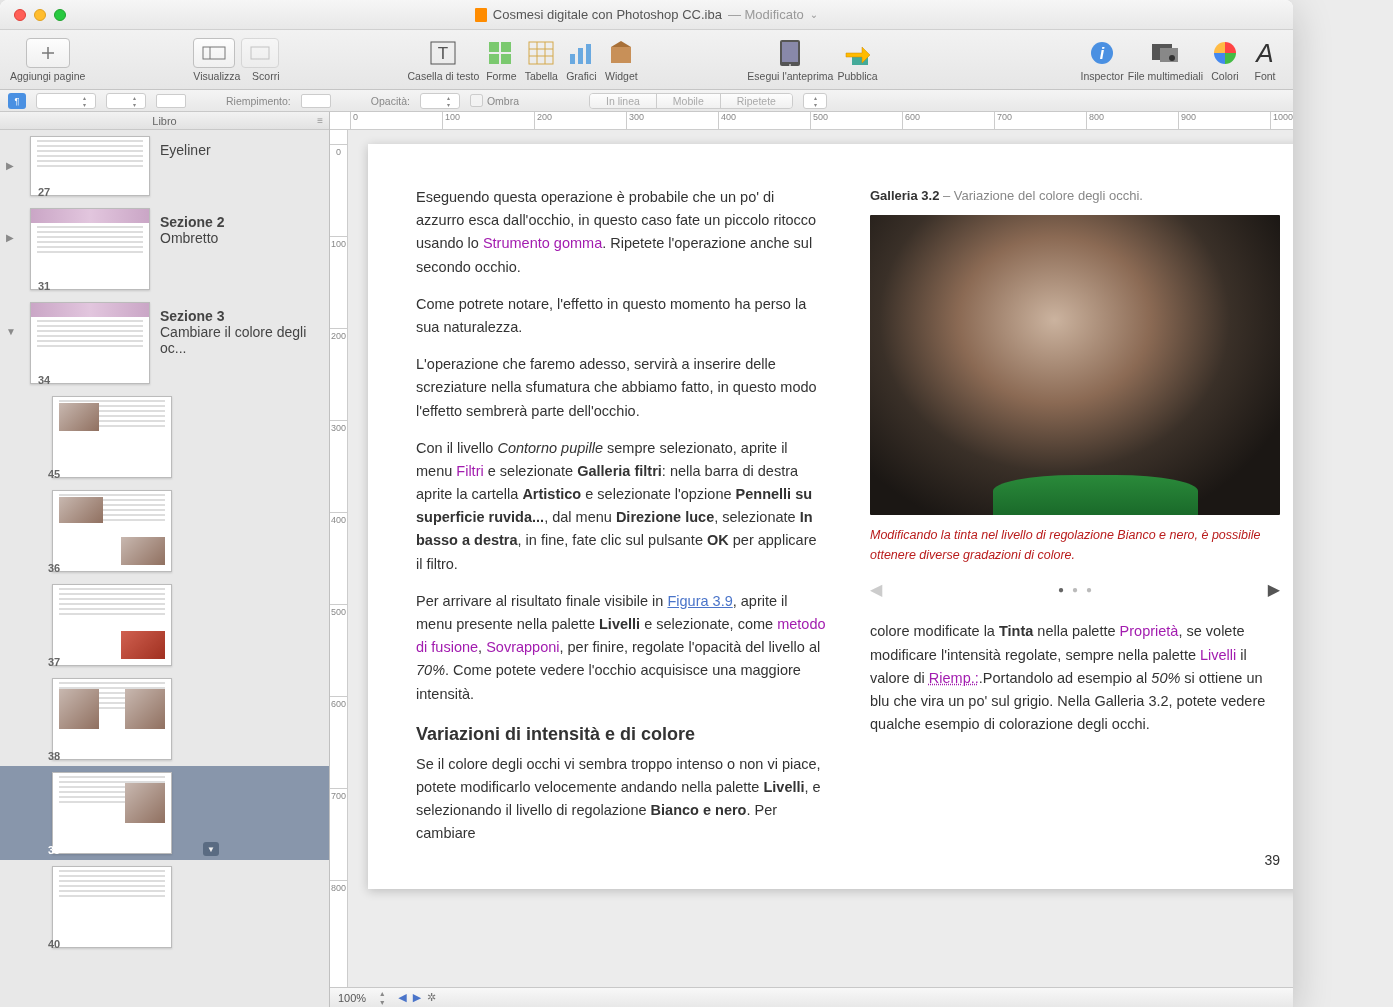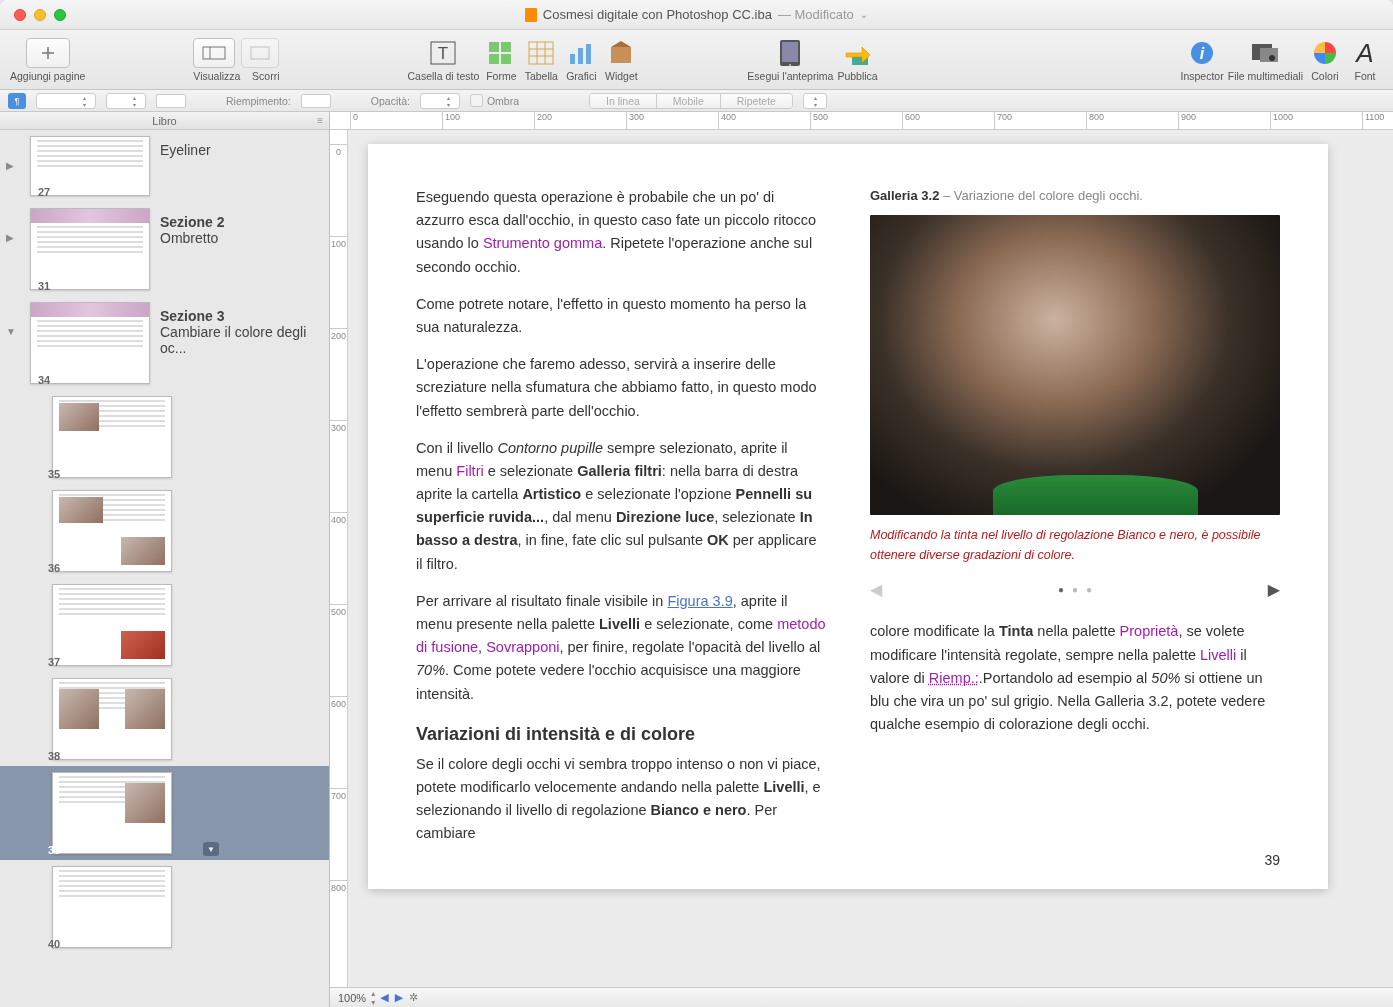--- a/index.html
+++ b/index.html
@@ -1,18 +1,18 @@
 <!DOCTYPE html>
 <html><head>
 <meta charset="utf-8">
 <style>
 * { margin: 0; padding: 0; box-sizing: border-box; font-family: -apple-system, "Helvetica Neue", Arial, sans-serif; }
 body { background: #ececec; width: 1393px; height: 1007px; overflow: hidden; }
 
-.window { width: 1393px; height: 1007px; background: #fff; border-radius: 8px; box-shadow: 0 10px 40px rgba(0,0,0,0.2); display: flex; flex-direction: column; }
+.window { width: 1293px; height: 1007px; background: #fff; border-radius: 8px; box-shadow: 0 10px 40px rgba(0,0,0,0.2); display: flex; flex-direction: column; }
 
 
 .titlebar { height: 30px; background: linear-gradient(#f6f6f6,#e8e8e8); border-bottom: 1px solid #d0d0d0; display: flex; align-items: center; position: relative; border-radius: 8px 8px 0 0; }
 .traffic { display: flex; gap: 8px; margin-left: 14px; }
 .tl { width: 12px; height: 12px; border-radius: 50%; }
 .tl.red { background: #ff5f57; border: 0.5px solid #e14038; }
 .tl.yellow { background: #ffbd2e; border: 0.5px solid #e0a020; }
 .tl.green { background: #28c940; border: 0.5px solid #20a32f; }
 .title-center { position: absolute; left: 0; right: 0; text-align: center; font-size: 13px; color: #555; display: flex; justify-content: center; align-items: center; gap: 6px; }
 .title-center .doc-icon { width: 12px; height: 14px; background: #ff8c00; border-radius: 1px; }
@@ -86,21 +86,21 @@
 .gallery-caption .sub { color: #888; }
 .gallery-img { width: 100%; height: 300px; background: radial-gradient(ellipse at 45% 35%, #cbb39f 0%, #8b6a54 30%, #3a3028 55%, #1b1714 80%); border-radius: 1px; margin-bottom: 10px; position: relative; overflow: hidden; }
 .gallery-img::after { content:""; position:absolute; bottom:0; left:30%; right:20%; height:40px; background: linear-gradient(#2a8a3a,#1a6a2a); border-radius: 40% 40% 0 0; }
 .gallery-note { font-style: italic; font-size: 12.5px; color: #b91c1c; margin-bottom: 12px; }
 .gallery-nav { display: flex; align-items: center; justify-content: space-between; margin-bottom: 18px; color: #888; font-size: 16px; }
 .gallery-dots { display: flex; gap: 8px; color: #bbb; font-size: 10px; }
 .gallery-dots .active { color: #666; }
 .page-number { position: absolute; bottom: 18px; right: 48px; font-size: 14px; color: #333; }
 
 
-.statusbar { height: 20px; background: linear-gradient(#f8f8f8,#e8e8e8); border-top: 1px solid #c8c8c8; display: flex; align-items: center; padding: 0 8px; gap: 5px; font-size: 11px; color: #555; }
+.statusbar { height: 20px; background: linear-gradient(#f8f8f8,#e8e8e8); border-top: 1px solid #c8c8c8; display: flex; align-items: center; padding: 0 8px; gap: 14px; font-size: 11px; color: #555; }
 .statusbar .nav-icons { display: flex; gap: 6px; align-items: center; }
 </style>
 </head>
 <body>
 
 <div class="window">
 
   <div class="titlebar">
     <div class="traffic">
       <div class="tl red"></div>
@@ -348,21 +348,21 @@
           <div class="thumb-row page-row">
             <div class="thumb">
               <div class="mini-line"></div>
               <div class="mini-line"></div>
               <div class="mini-line"></div>
               <div class="mini-line"></div>
               <div class="mini-line"></div>
               <div class="mini-line"></div>
               <div class="mini-pic" style="left: 6px; top: 6px; width: 40px; height: 28px;"></div>
             </div>
-            <div class="pgno">35</div>
+            <div class="pgno">45</div>
           </div>
           <div class="thumb-row page-row">
             <div class="thumb">
               <div class="mini-line"></div>
               <div class="mini-line"></div>
               <div class="mini-line"></div>
               <div class="mini-line"></div>
               <div class="mini-line"></div>
               <div class="mini-line"></div>
               <div class="mini-pic" style="left: 6px; top: 6px; width: 44px; height: 26px;"></div>

